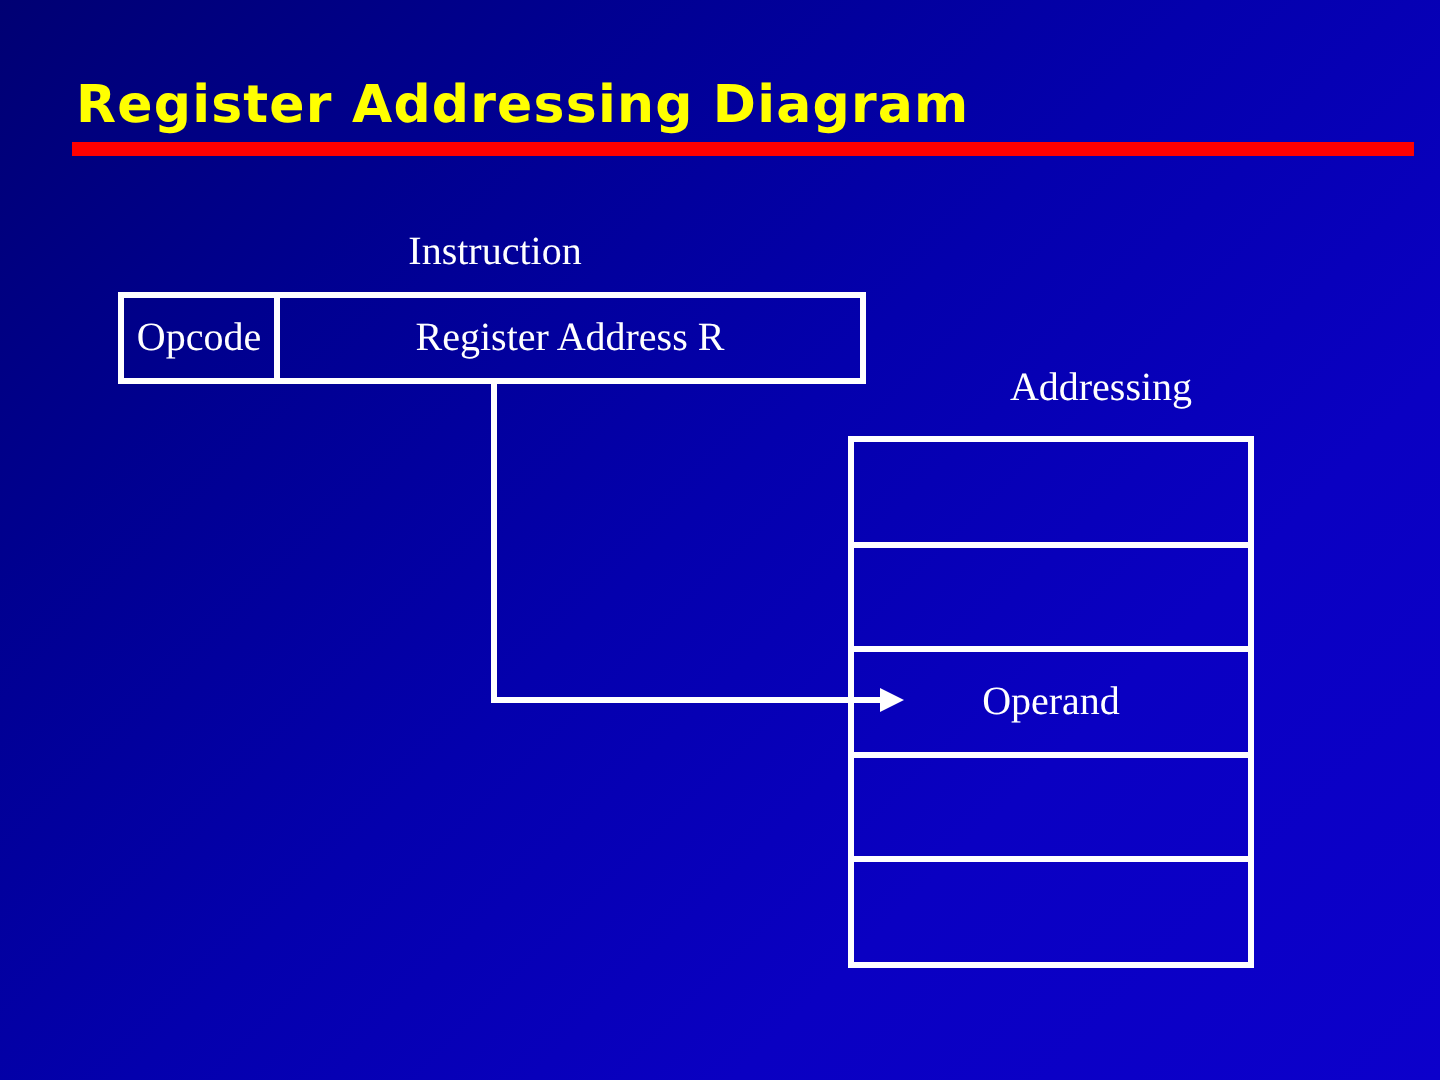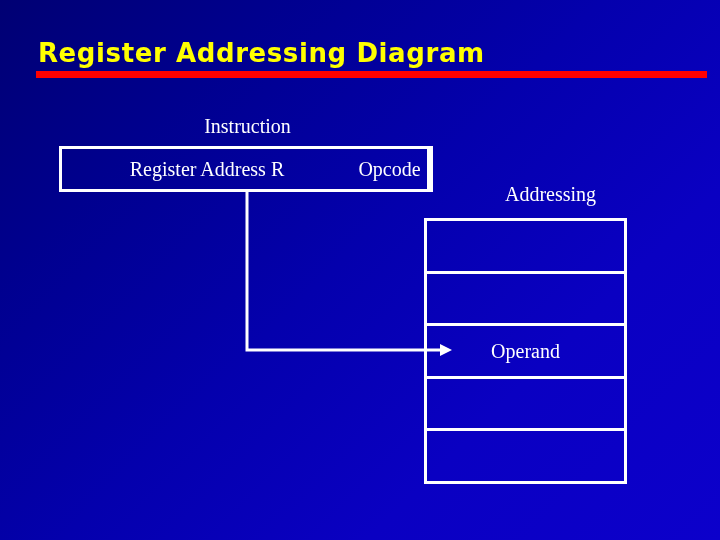--- a/index.html
+++ b/index.html
@@ -156,25 +156,25 @@
 <div id="slide">
 
   <div id="title-block">
     <h1 id="slide-title">Register Addressing Diagram</h1>
     <div id="title-rule"></div>
   </div>
 
   <div class="plain-label" id="instruction-label">Instruction</div>
 
   <div id="instruction-box">
+    <div id="instruction-field-opcode">
+      <span class="field-text">Opcode</span>
+    </div>
     <div id="instruction-field-address">
       <span class="field-text">Register Address R</span>
-    </div>
-    <div id="instruction-field-opcode">
-      <span class="field-text">Opcode</span>
     </div>
   </div>
 
   <svg id="connector-arrow" viewBox="0 0 720 540">
     <path d="M 247 192 L 247 350 L 444 350" fill="none" stroke="#ffffff" stroke-width="3"></path>
     <path d="M 440 344 L 452 350 L 440 356 Z" fill="#ffffff" stroke="none"></path>
   </svg>
 
   <div class="plain-label" id="registers-label">Addressing</div>
 

